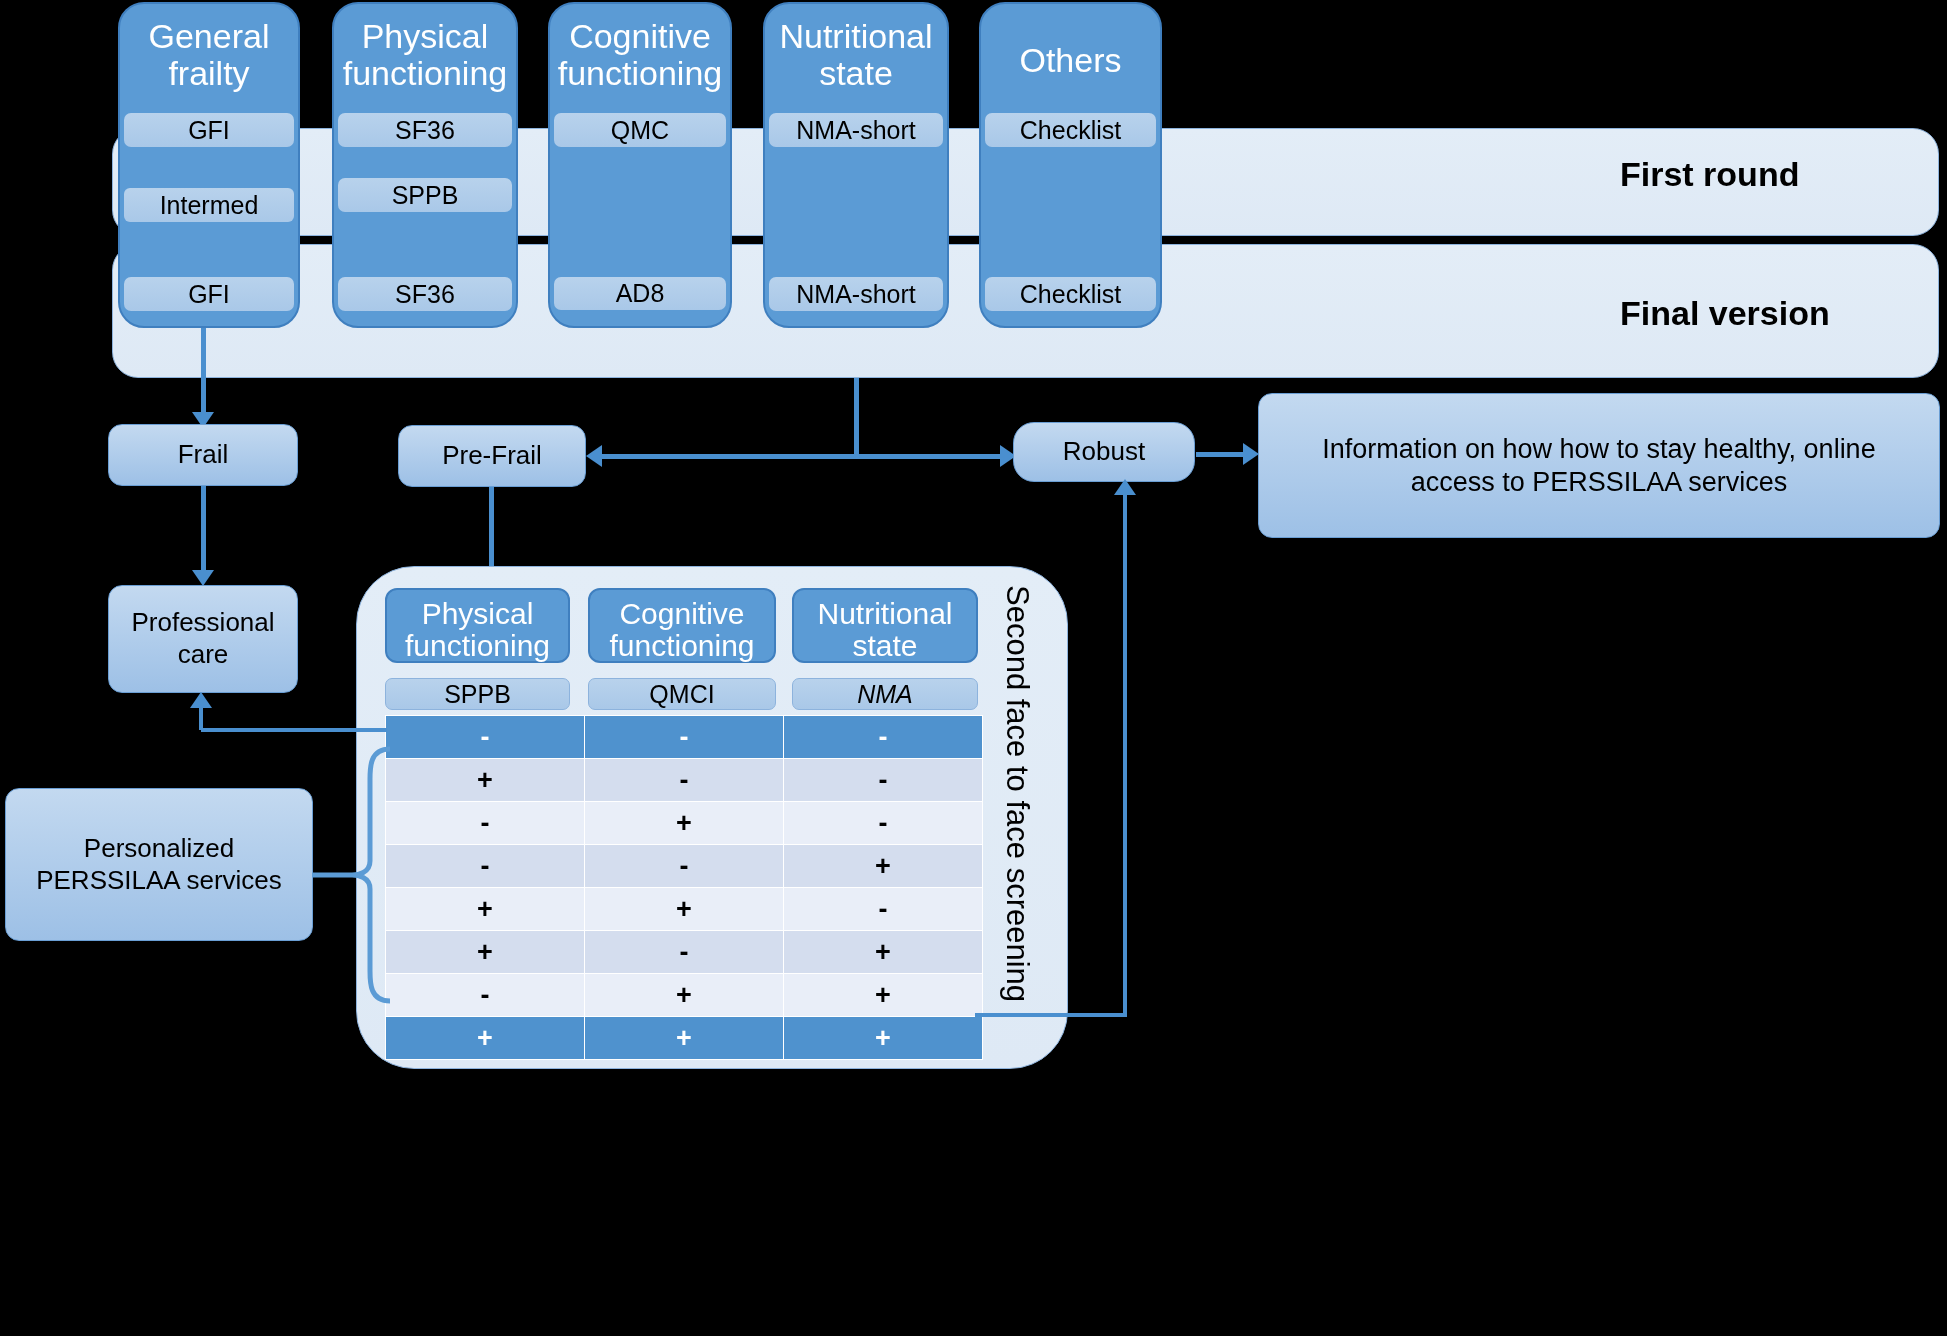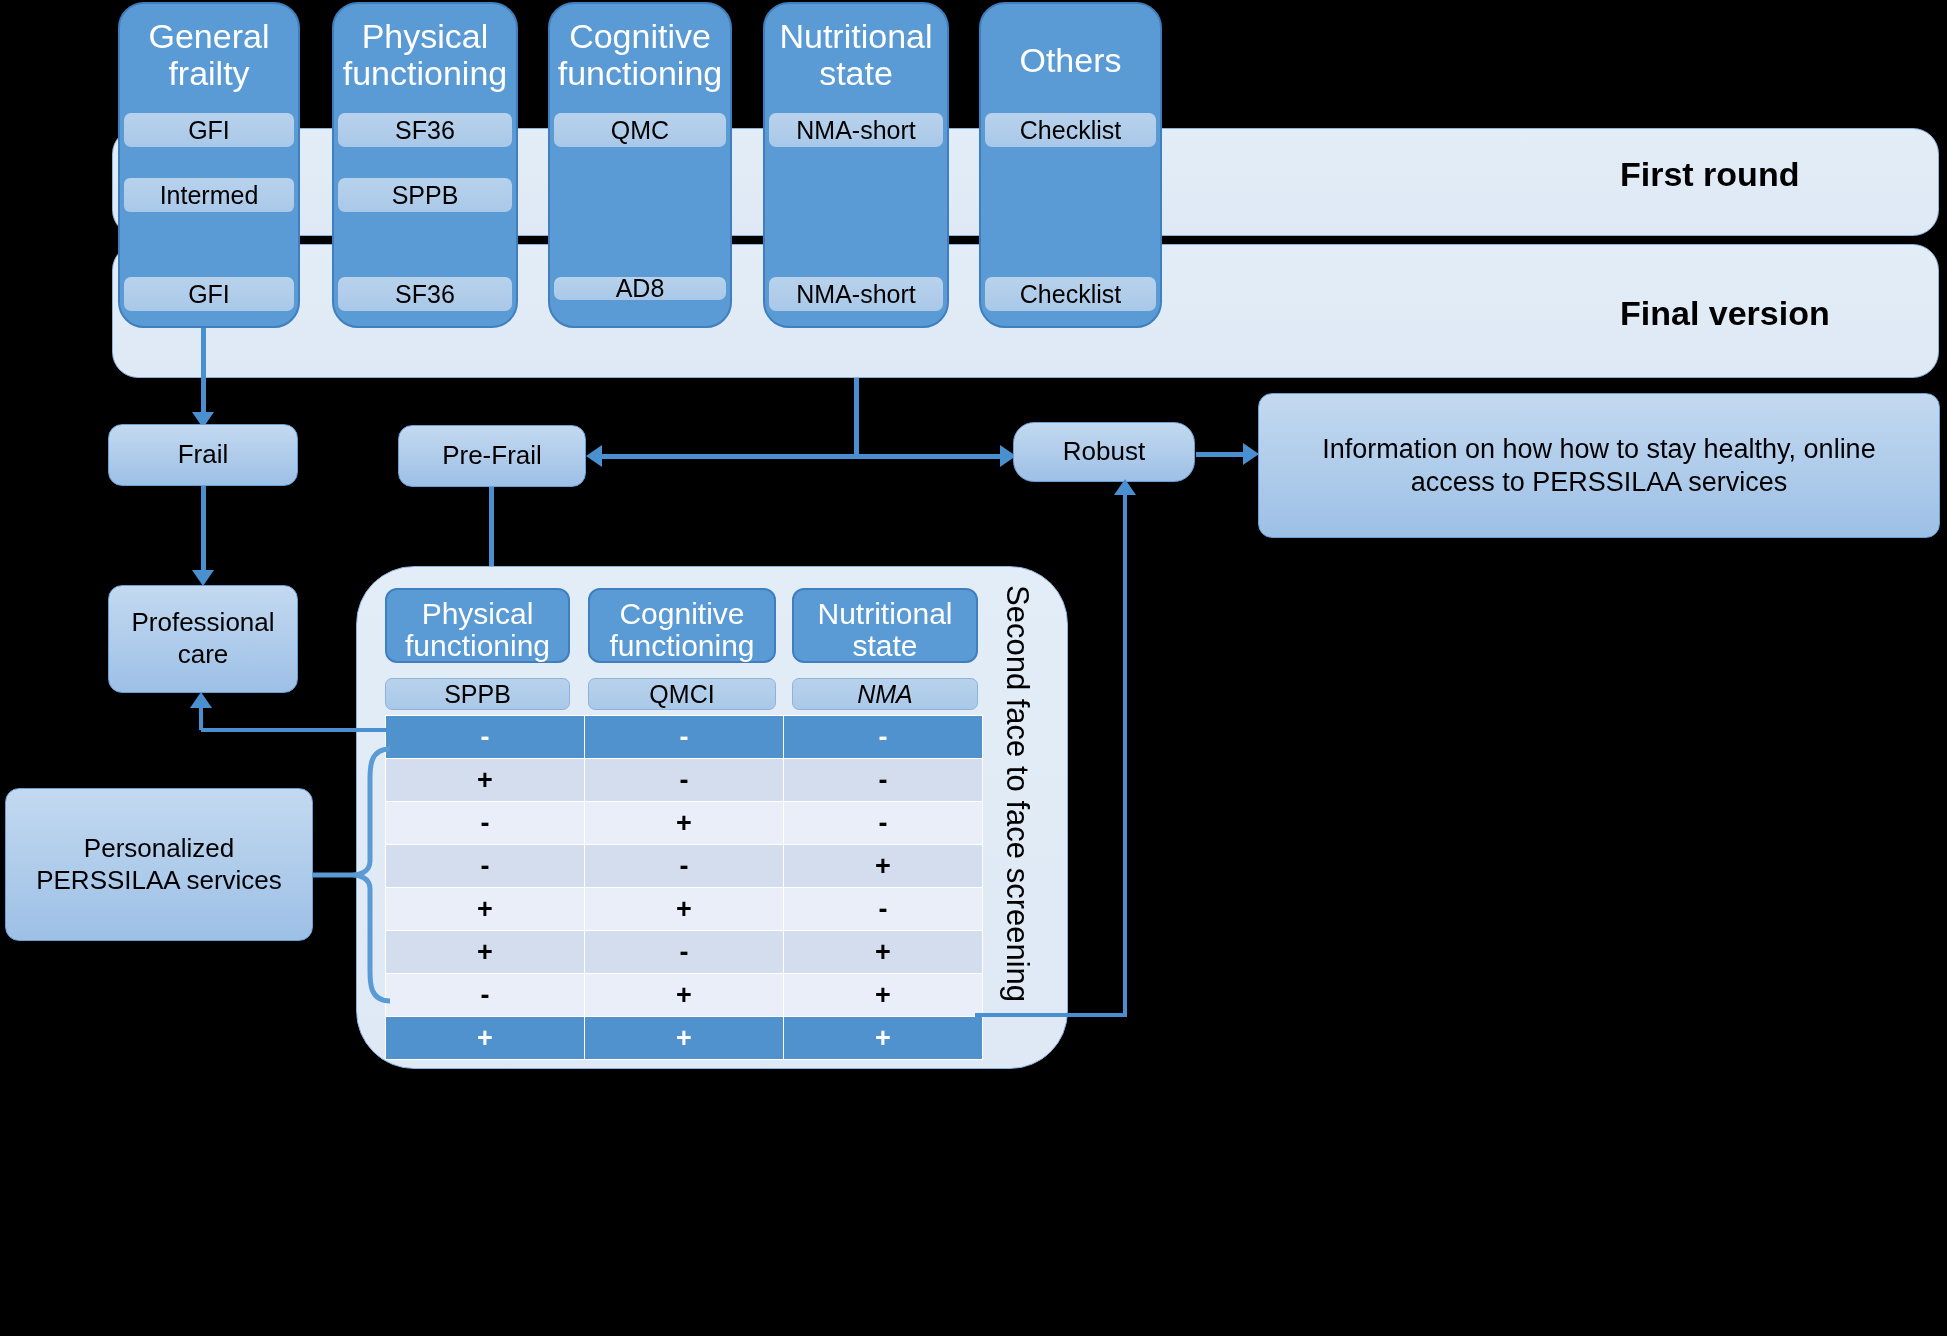--- a/index.html
+++ b/index.html
@@ -62,33 +62,33 @@
 
 <div class="abs panel-light" style="left:112px;top:128px;width:1827px;height:108px;"></div>
 <div class="abs roundlabel" style="left:1620px;top:155px;width:280px;text-align:left;">First round</div>
 
 <div class="abs panel-light" style="left:112px;top:244px;width:1827px;height:134px;"></div>
 <div class="abs roundlabel" style="left:1620px;top:294px;width:300px;text-align:left;">Final version</div>
 
 <div class="abs cat-col" style="left:118px;top:2px;width:182px;height:326px;"></div>
 <div class="abs cat-title" style="left:118px;top:18px;width:182px;">General<br>frailty</div>
 <div class="abs chip" style="left:124px;top:113px;width:170px;height:34px;">GFI</div>
-<div class="abs chip" style="left:124px;top:178px;width:170px;height:34px;border-radius:6px;">Intermed</div>
+<div class="abs chip" style="left:124px;top:188px;width:170px;height:34px;border-radius:6px;">Intermed</div>
 <div class="abs chip" style="left:124px;top:277px;width:170px;height:34px;">GFI</div>
 
 <div class="abs cat-col" style="left:332px;top:2px;width:186px;height:326px;"></div>
 <div class="abs cat-title" style="left:330px;top:18px;width:190px;">Physical<br>functioning</div>
 <div class="abs chip" style="left:338px;top:113px;width:174px;height:34px;">SF36</div>
 <div class="abs chip" style="left:338px;top:178px;width:174px;height:34px;">SPPB</div>
 <div class="abs chip" style="left:338px;top:277px;width:174px;height:34px;">SF36</div>
 
 <div class="abs cat-col" style="left:548px;top:2px;width:184px;height:326px;"></div>
 <div class="abs cat-title" style="left:546px;top:18px;width:188px;">Cognitive<br>functioning</div>
 <div class="abs chip" style="left:554px;top:113px;width:172px;height:34px;">QMC</div>
-<div class="abs chip" style="left:554px;top:277px;width:172px;height:23px;">AD8</div>
+<div class="abs chip" style="left:554px;top:277px;width:172px;height:33px;">AD8</div>
 
 <div class="abs cat-col" style="left:763px;top:2px;width:186px;height:326px;"></div>
 <div class="abs cat-title" style="left:761px;top:18px;width:190px;">Nutritional<br>state</div>
 <div class="abs chip" style="left:769px;top:113px;width:174px;height:34px;">NMA-short</div>
 <div class="abs chip" style="left:769px;top:277px;width:174px;height:34px;">NMA-short</div>
 
 <div class="abs cat-col" style="left:979px;top:2px;width:183px;height:326px;"></div>
 <div class="abs cat-title" style="left:977px;top:18px;width:187px;margin-top:24px;">Others</div>
 <div class="abs chip" style="left:985px;top:113px;width:171px;height:34px;">Checklist</div>
 <div class="abs chip" style="left:985px;top:277px;width:171px;height:34px;">Checklist</div>

